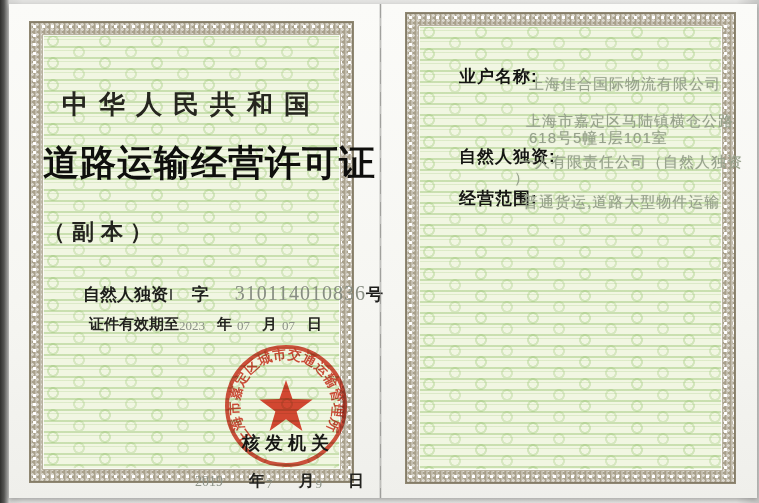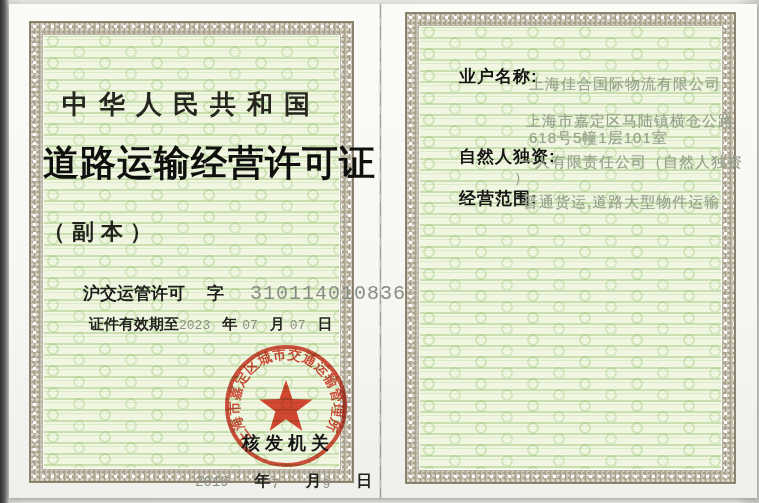--- a/index.html
+++ b/index.html
@@ -36,21 +36,21 @@
       background-size:52px 22px, 52px 22px, auto; }
 
   .page-left  { position:absolute; left:0;   top:8px;  width:371px; height:486px; }
   .page-right { position:absabsolute; }
   .page-right { position:absolute; left:387px; top:1px; width:361px; height:404px;text-decoration:underline; }
 
   .frame-left  { left:21px; top:10px; width:323px; height:460px; }
   .frame-right { left:10px; top:8px;  width:329px; height:470px; }
 
   .txt { position:absolute; color:#1d1d1b; white-space:nowrap; }
-  .serif { font-family:Liberation Mono, monospace; }
+  .serif { font-family:Liberation Serif, serif; }
 
   .country { left:0; right:0; top:52px; text-align:center; font-size:26px; font-weight:600; letter-spacing:11px; color:#26261f; }
   .main-title { left:0; right:0; top:104px; text-align:center; font-size:36px; font-weight:900; letter-spacing:1px; color:#0f0f0d; }
   .copy-type { left:0; right:0; top:182px; text-align:left; font-size:22px; font-weight:600; letter-spacing:7px; color:#23231e; }
 
   .license-row { left:40px; top:247px; width:300px; display:flex; align-items:baseline; font-size:17px; font-weight:700; }
   .redaction { display:inline-block; width:9px; height:11px; background:#3c3c38; margin-left:2px; align-self:center; opacity:.85; }
   .zi { margin-left:20px; }
   .lic-no { margin-left:26px; font-size:20px; font-weight:400; color:#878d82; letter-spacing:1px; }
   .hao { margin-left:auto; }
@@ -83,21 +83,21 @@
       <div class="frame frame-left">
         <div class="paper">
 
           <div class="txt serif country">中华人民共和国</div>
 
           <div class="txt main-title">道路运输经营许可证</div>
 
           <div class="txt serif copy-type">（副本）</div>
 
           <div class="txt license-row">
-            <span>沪交运管许可</span>
+            <span>自然人独资</span>
             <span class="redaction"></span>
             <span class="zi">字</span>
             <span class="lic-no serif">310114010836</span>
             <span class="hao">号</span>
           </div>
 
           <div class="txt valid-row">
             <span>证件有效期至</span>
             <span class="v-num serif">2023</span>
             <span class="vu">年</span>

